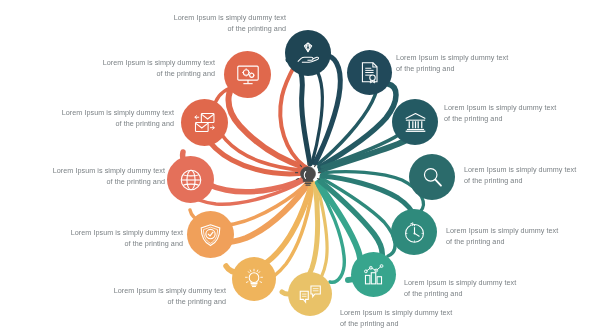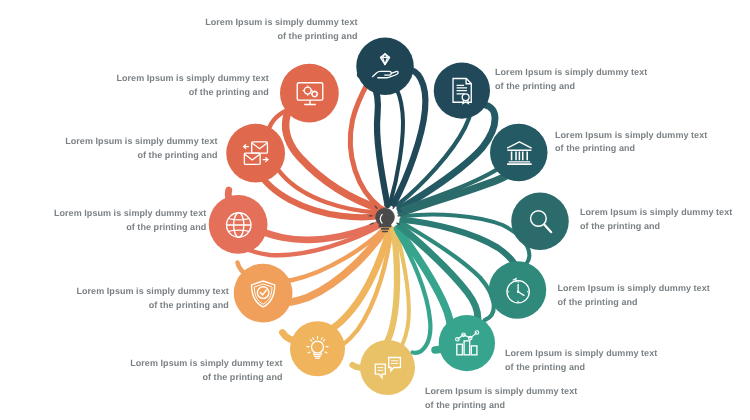--- a/index.html
+++ b/index.html
@@ -35,21 +35,20 @@
   .node svg {
     display: block;
   }
   .label {
     position: absolute;
     font-size: 7.2px;
     line-height: 1.5;
     color: #7b8185;
     letter-spacing: 0.05px;
     white-space: pre-line;
-    font-weight: bold;
   }
   .label.right { text-align: right; }
   .label.left  { text-align: left;  }
   #center-bulb {
     position: absolute;
     left: 292px;
     top: 160px;
     width: 32px;
     height: 32px;
     display: flex;

